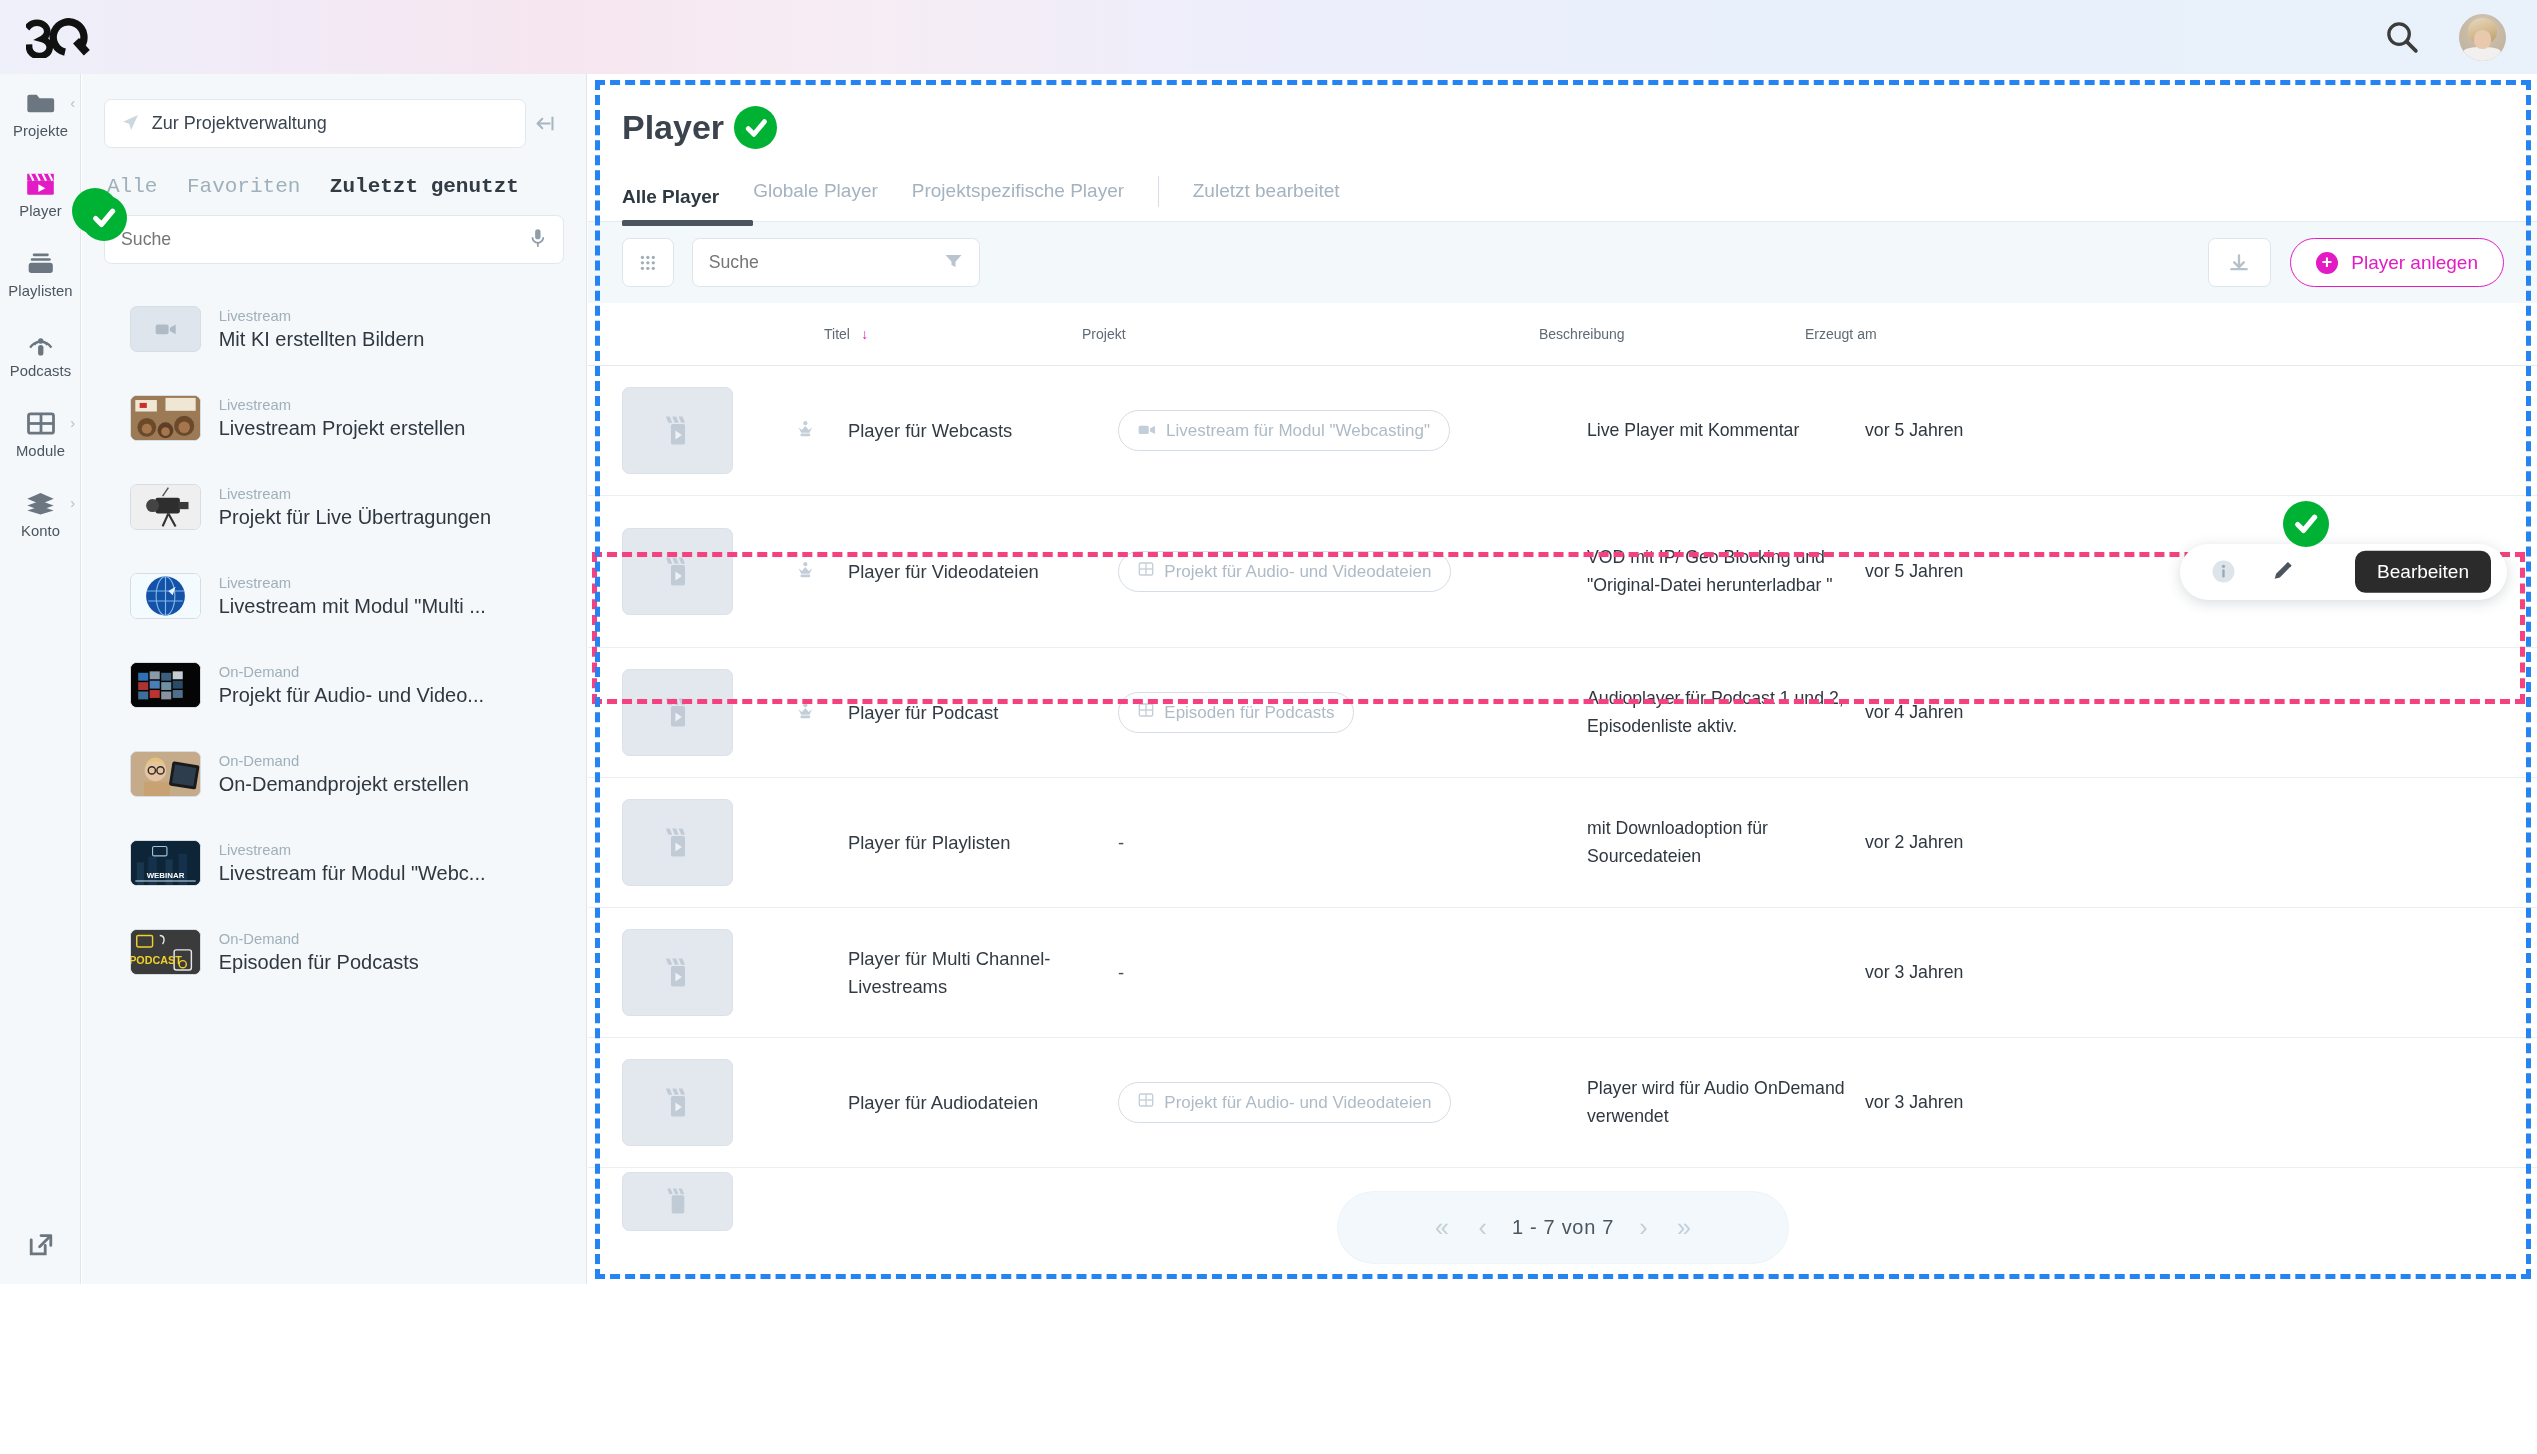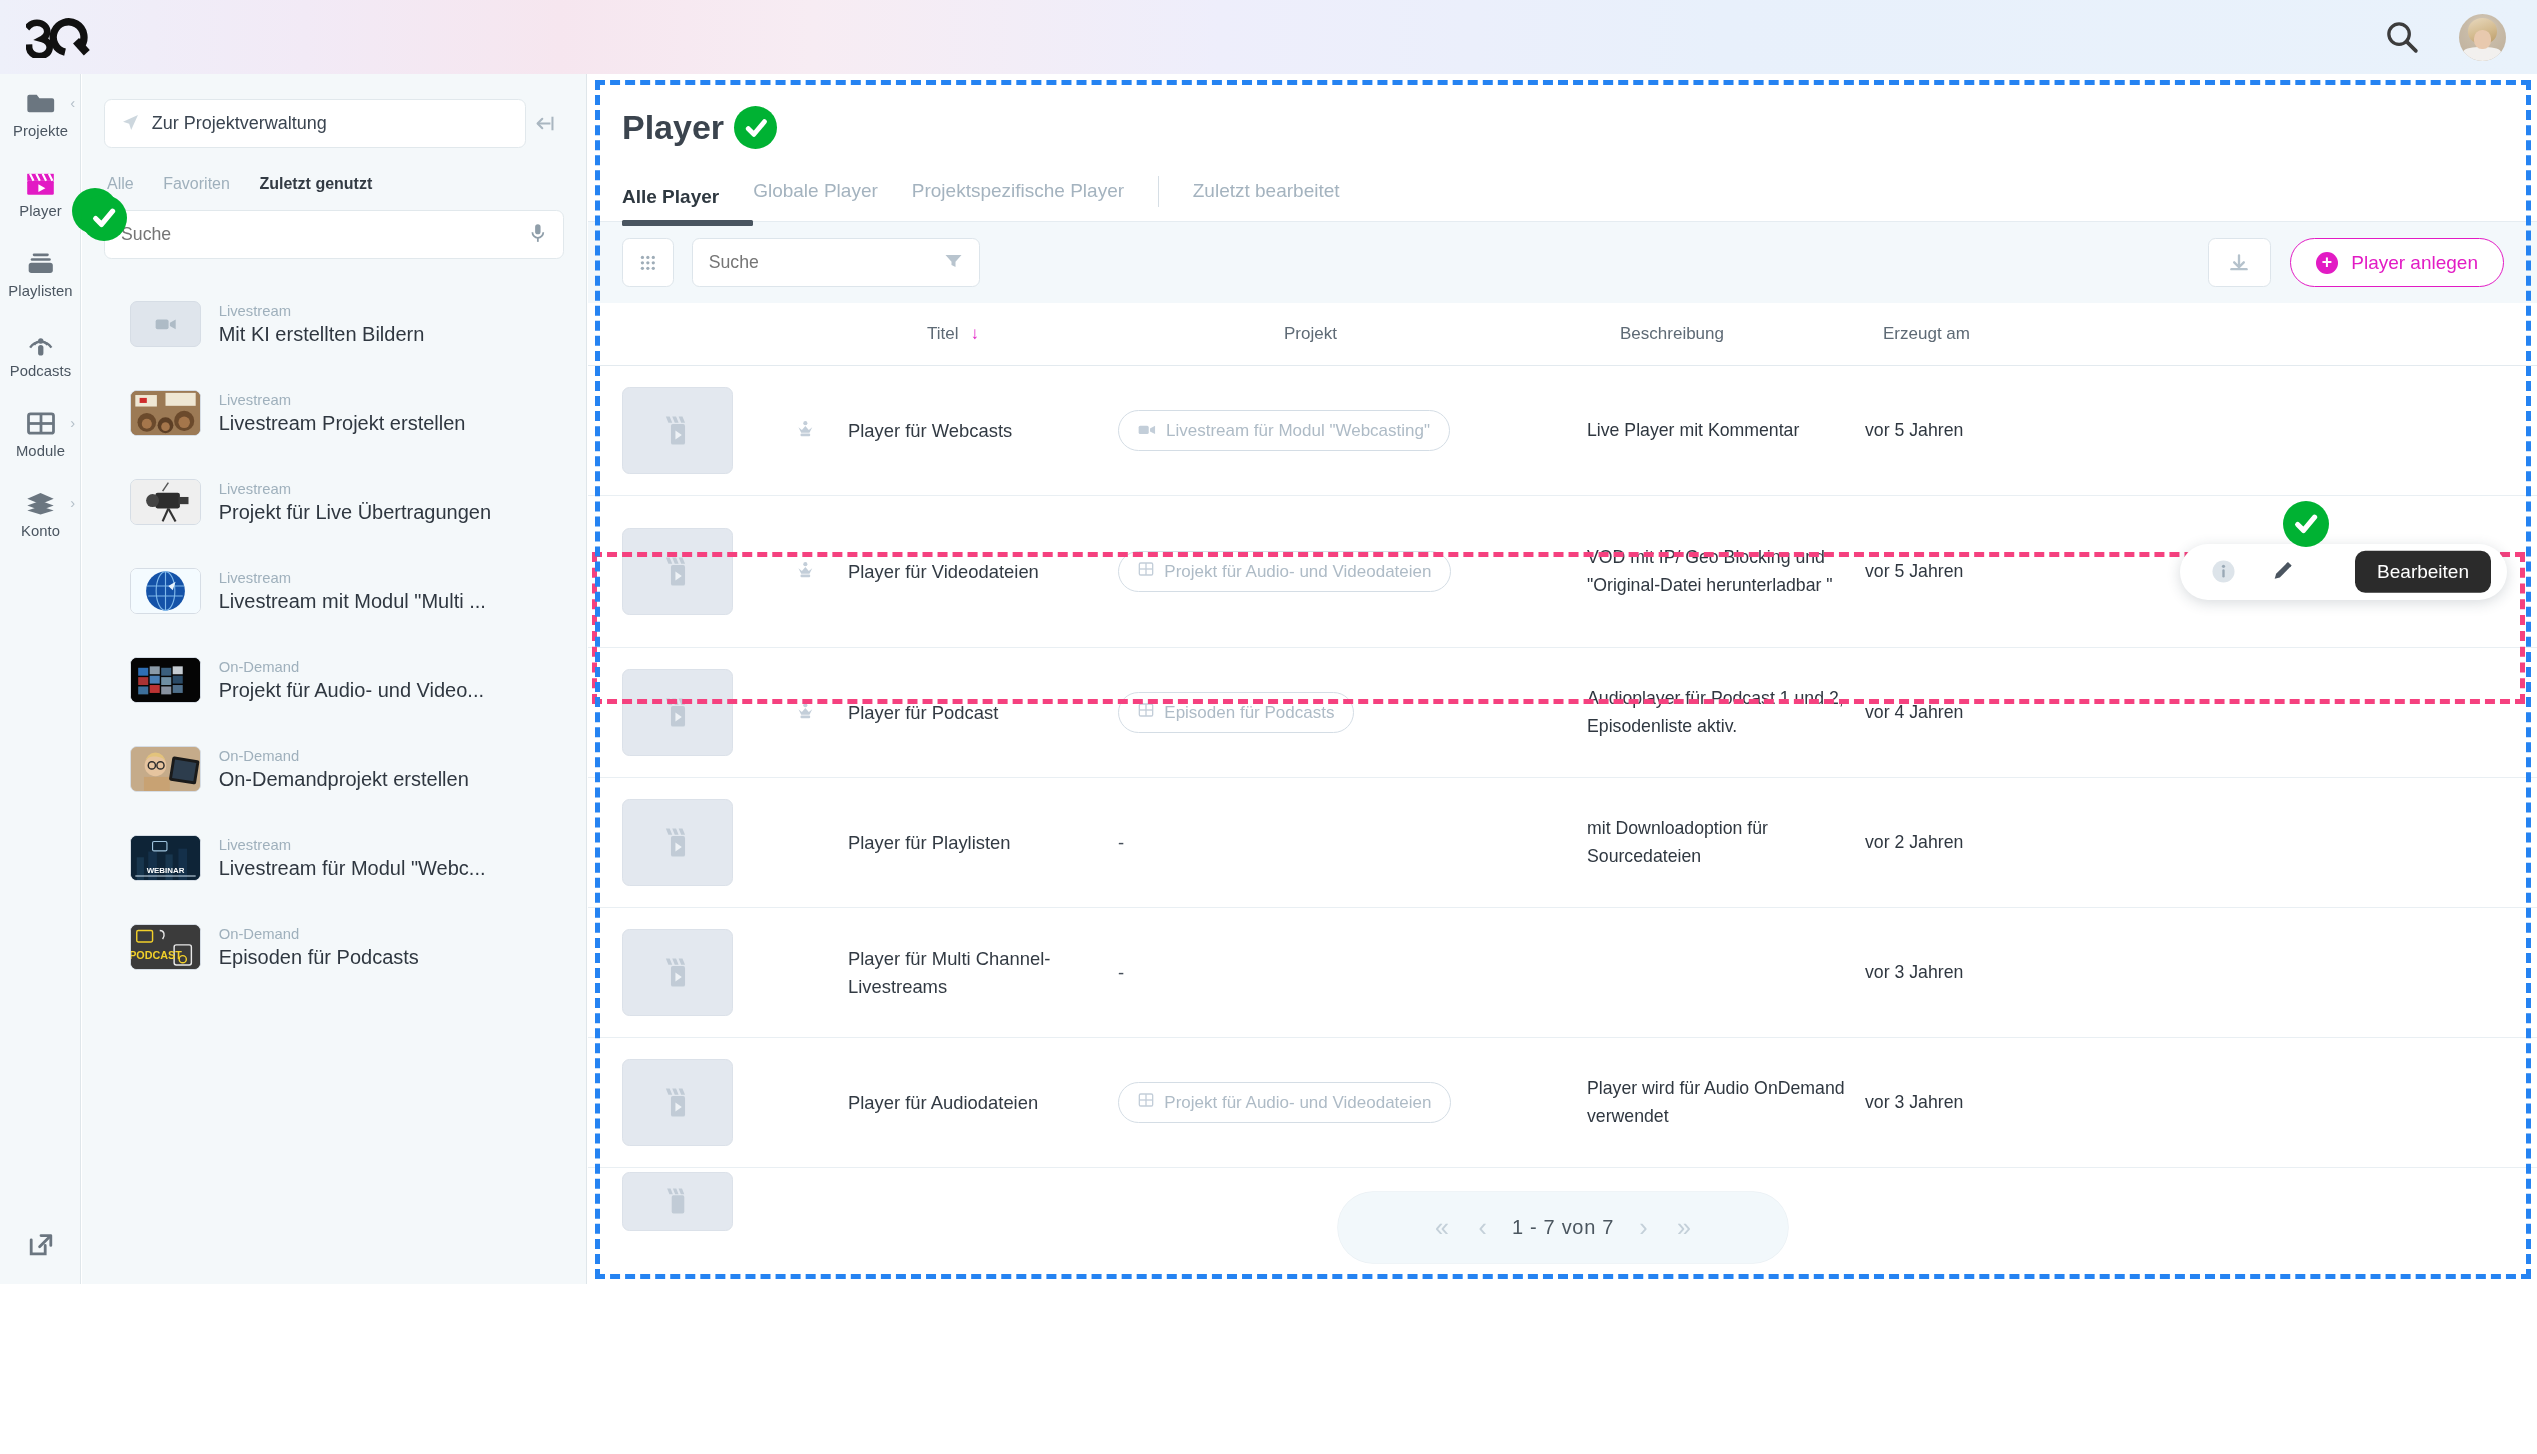--- a/index.html
+++ b/index.html
@@ -70,21 +70,21 @@
   .panel-top { display:flex; align-items:center; padding: 25px 22px 0 22px; }
   .pv-btn {
     flex: 1; height: 49px; background: #ffffff; border: 0.7px solid #e1e8ec;
     border-radius: 7.4px; display: flex; align-items: center; gap: 11.8px;
     padding: 0 16px; cursor: pointer;
   }
   .pv-btn-label { font-size: 18px; color: #3a4450; }
   .collapse-btn { width: 38px; display:flex; align-items:center; justify-content:center; cursor: pointer; }
 
   .tabs-sm { display: flex; gap: 29.5px; padding: 26.6px 25px 0 25px; align-items: flex-end;}
-  .tab-sm { font-size: 16px; color: #9fb0bc; cursor: pointer; }
+  .tab-sm { font-size: 21px; color: #9fb0bc; cursor: pointer; font-family: Liberation Mono, monospace; }
   .tab-sm.active { color: #333b44; font-weight: bold; }
 
   .panel-search {
     margin: 17.7px 22px 0 22px; height: 49px; background: #fff;
     border: 0.7px solid #e1e8ec; border-radius: 7.4px;
     display:flex; align-items:center; padding: 0 16px; cursor: text;
   }
   .panel-search-input { flex:1; font-size: 17.7px; color: #a9b6c0; border:none; outline:none; background:transparent; font-family: inherit;}
 
   .proj-list { margin-top: 20.7px; padding: 0 22px; margin-left: 26px; }
@@ -154,21 +154,21 @@
     display:flex; align-items:center; justify-content:center;
     color:#fff; font-size: 17.7px; line-height: 1; font-weight: bold;
   }
 
   
   .tbl { width: 100%; background: #fff; }
   .thead {
     display:flex; align-items:center; height: 63px; padding: 0 34px;
     border-bottom: 0.7px solid #e3eaef;
   }
-  .th { font-size: 17px; color: #5e6a75; text-align: center; }
+  .th { font-size: 14px; color: #5e6a75; }
   .c-thumb { width: 161px; }
   .c-crown { width: 41px; }
   .c-title { width: 258px; }
   .c-proj  { width: 457px; }
   .c-desc  { width: 266px; }
   .c-date  { width: 243px; }
   .c-act   { flex: 1; }
 
   .trow {
     display:flex; align-items:center; min-height: 130px; padding: 0 34px;

